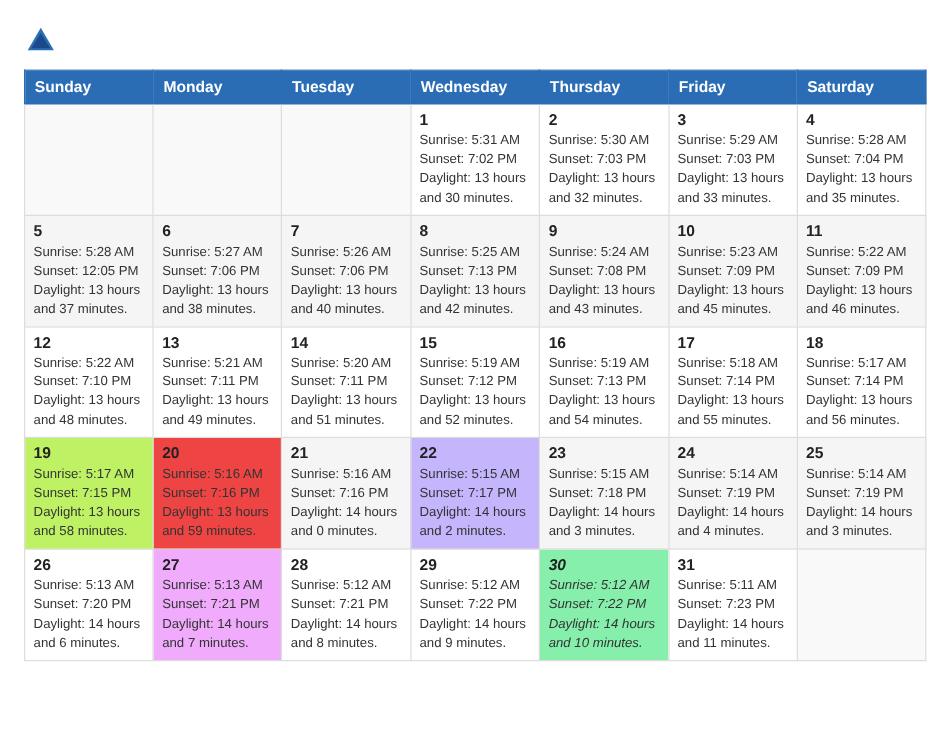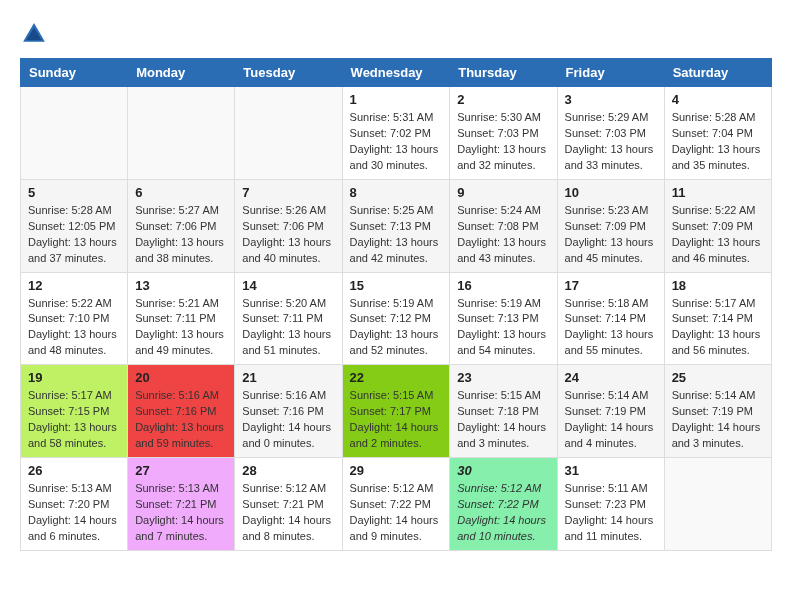--- a/index.html
+++ b/index.html
@@ -296,21 +296,21 @@
           </div>
         </td>
         <td style="background: rgb(245, 245, 245);">
           <span class="day-number">21</span>
           <div class="day-info">
             <span>Sunrise: 5:16 AM</span><br>
             <span>Sunset: 7:16 PM</span><br>
             <span>Daylight: 14 hours and 0 minutes.</span>
           </div>
         </td>
-        <td style="background: #84cc16;">
+        <td style="background: #c4b5fd;">
           <span class="day-number">22</span>
           <div class="day-info">
             <span>Sunrise: 5:15 AM</span><br>
             <span>Sunset: 7:17 PM</span><br>
             <span>Daylight: 14 hours and 2 minutes.</span>
           </div>
         </td>
         <td style="background: rgb(245, 245, 245);">
           <span class="day-number">23</span>
           <div class="day-info">

